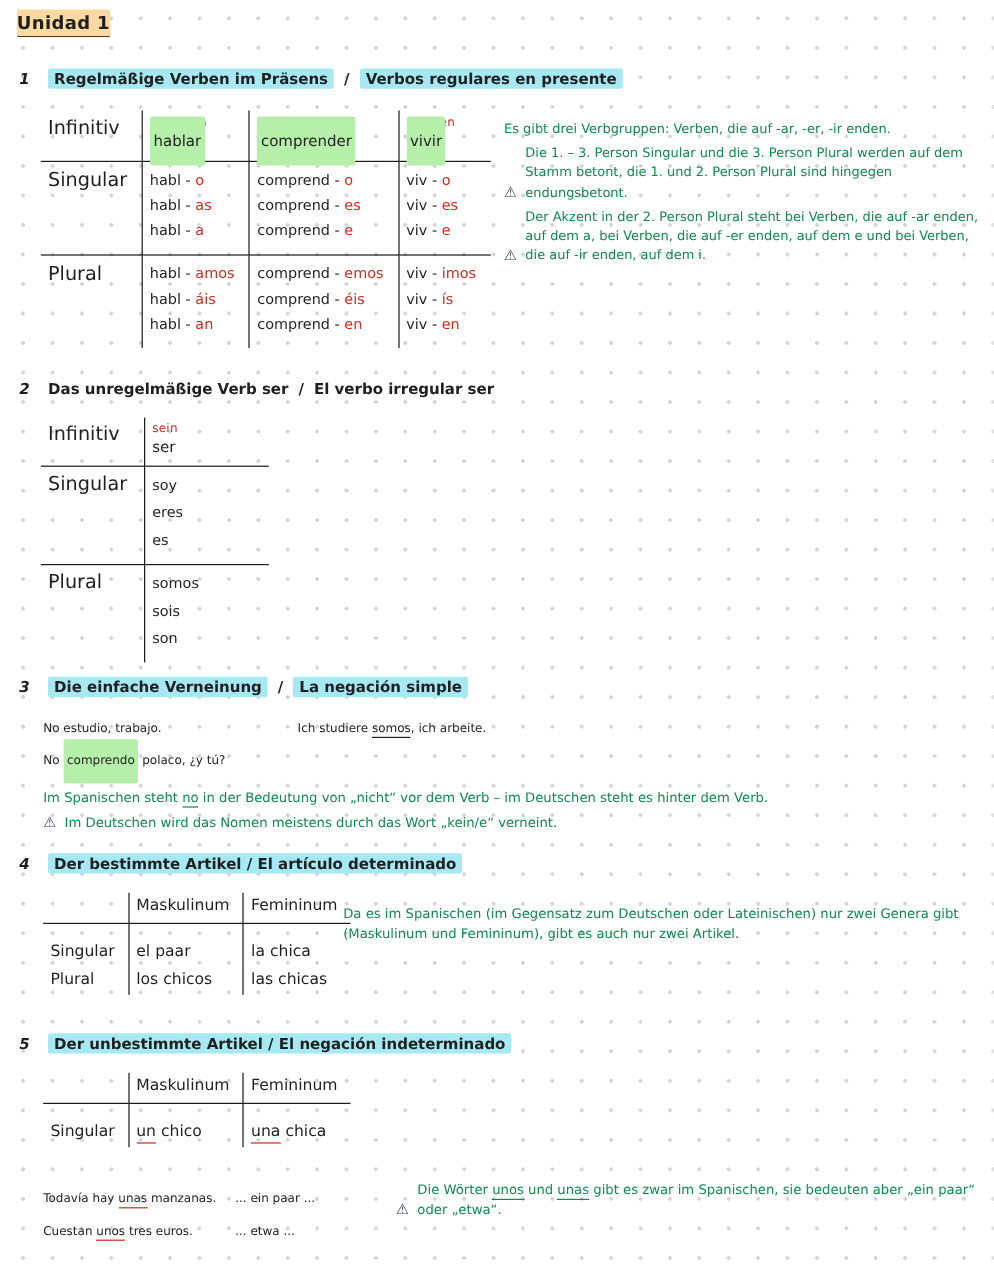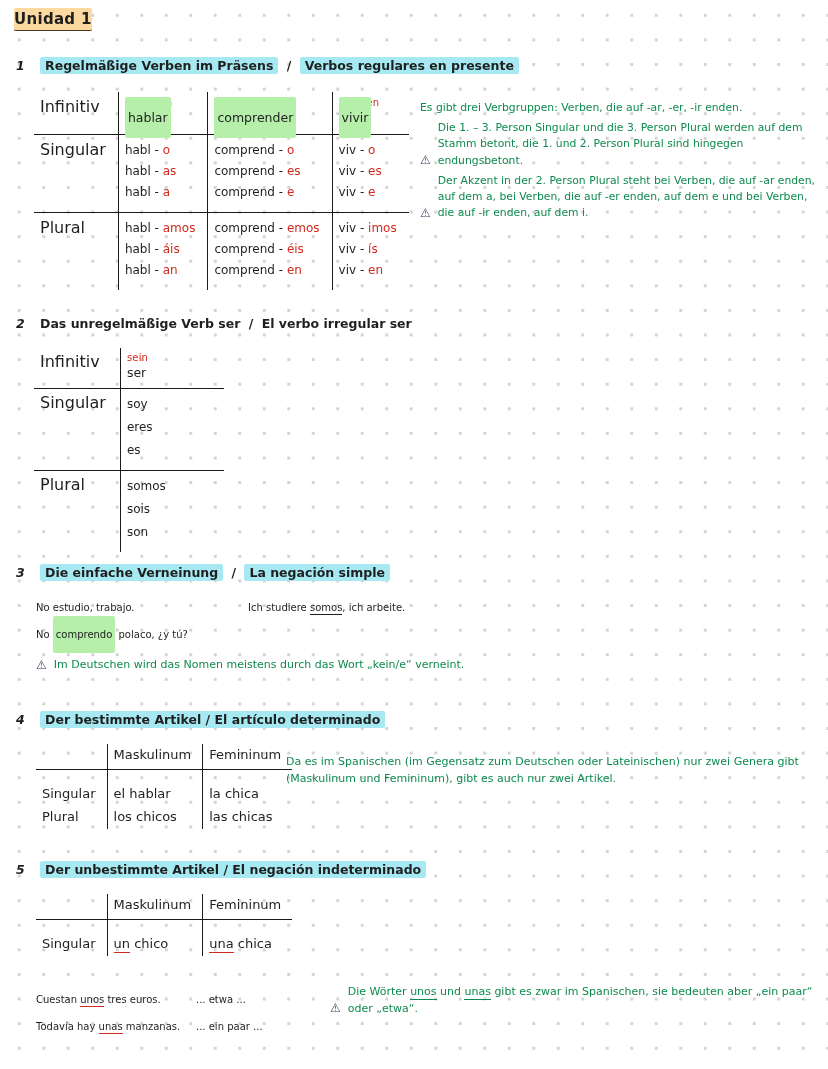--- a/index.html
+++ b/index.html
@@ -193,40 +193,43 @@
     <div class="ex-es">No estudio, trabajo.</div>
     <div class="ex-de"><span>Ich studiere </span><span class="u">somos</span><span>, ich arbeite.</span></div>
   </div>
   <div class="ex-row">
     <div class="ex-es"><span>No </span><span class="hl-green">comprendo</span><span> polaco, ¿y tú?</span></div>
   </div>
 </div>
 
 <div class="abs notes notes-11" style="left:36px;top:657px;width:762px">
   <div class="note-row">
+    <span class="note-text"><span>Im Spanischen steht </span><span class="u">no</span><span> in der Bedeutung von „nicht“ vor dem Verb – im Deutschen steht es hinter dem Verb.</span></span>
+  </div>
+  <div class="note-row">
     <span class="warn">⚠</span>
     <span class="note-text">Im Deutschen wird das Nomen meistens durch das Wort „kein/e“ verneint.</span>
   </div>
 </div>
 
 <div class="abs s-head" style="left:16px;top:712px">
   <span class="s-num">4</span>
   <span class="hl-cyan">Der bestimmte Artikel / El artículo determinado</span>
 </div>
 
 <table class="abs t4" style="left:36px;top:744px">
   <tbody>
       <tr class="hdr">
     <td class="lbl"></td>
     <td>Maskulinum</td>
     <td>Femininum</td>
   </tr>
   <tr class="gap">
     <td class="lbl">Singular</td>
-    <td>el hablar</td>
+    <td>el paar</td>
     <td>la chica</td>
   </tr>
   <tr>
     <td class="lbl">Plural</td>
     <td>los chicos</td>
     <td>las chicas</td>
   </tr>
 </tbody>
   </table>
 
@@ -251,27 +254,27 @@
   <tr class="gap">
     <td class="lbl">Singular</td>
     <td><span class="u-red">un</span><span> chico</span></td>
     <td><span class="u-red">una</span><span> chica</span></td>
   </tr>
 </tbody>
   </table>
 
 <div class="abs" style="left:36px;top:986px">
   <div class="ex-row">
+    <div class="ex-es2"><span>Todavía hay </span><span class="u-red">unas</span><span> manzanas.</span></div>
+    <div class="ex-de">... ein paar ...</div>
+  </div>
+  <div class="ex-row">
     <div class="ex-es2"><span>Cuestan </span><span class="u-red">unos</span><span> tres euros.</span></div>
     <div class="ex-de">... etwa ...</div>
   </div>
-  <div class="ex-row">
-    <div class="ex-es2"><span>Todavía hay </span><span class="u-red">unas</span><span> manzanas.</span></div>
-    <div class="ex-de">... ein paar ...</div>
-  </div>
 </div>
 
 <div class="abs notes notes-11" style="left:330px;top:984px;width:486px">
   <div class="note-row">
     <span class="warn">⚠</span>
     <span class="note-text"><span>Die Wörter </span><span class="u">unos</span><span> und </span><span class="u">unas</span><span> gibt es zwar im Spanischen, sie bedeuten aber „ein paar“ oder „etwa“.</span></span>
   </div>
 </div>
 
 </body></html>

